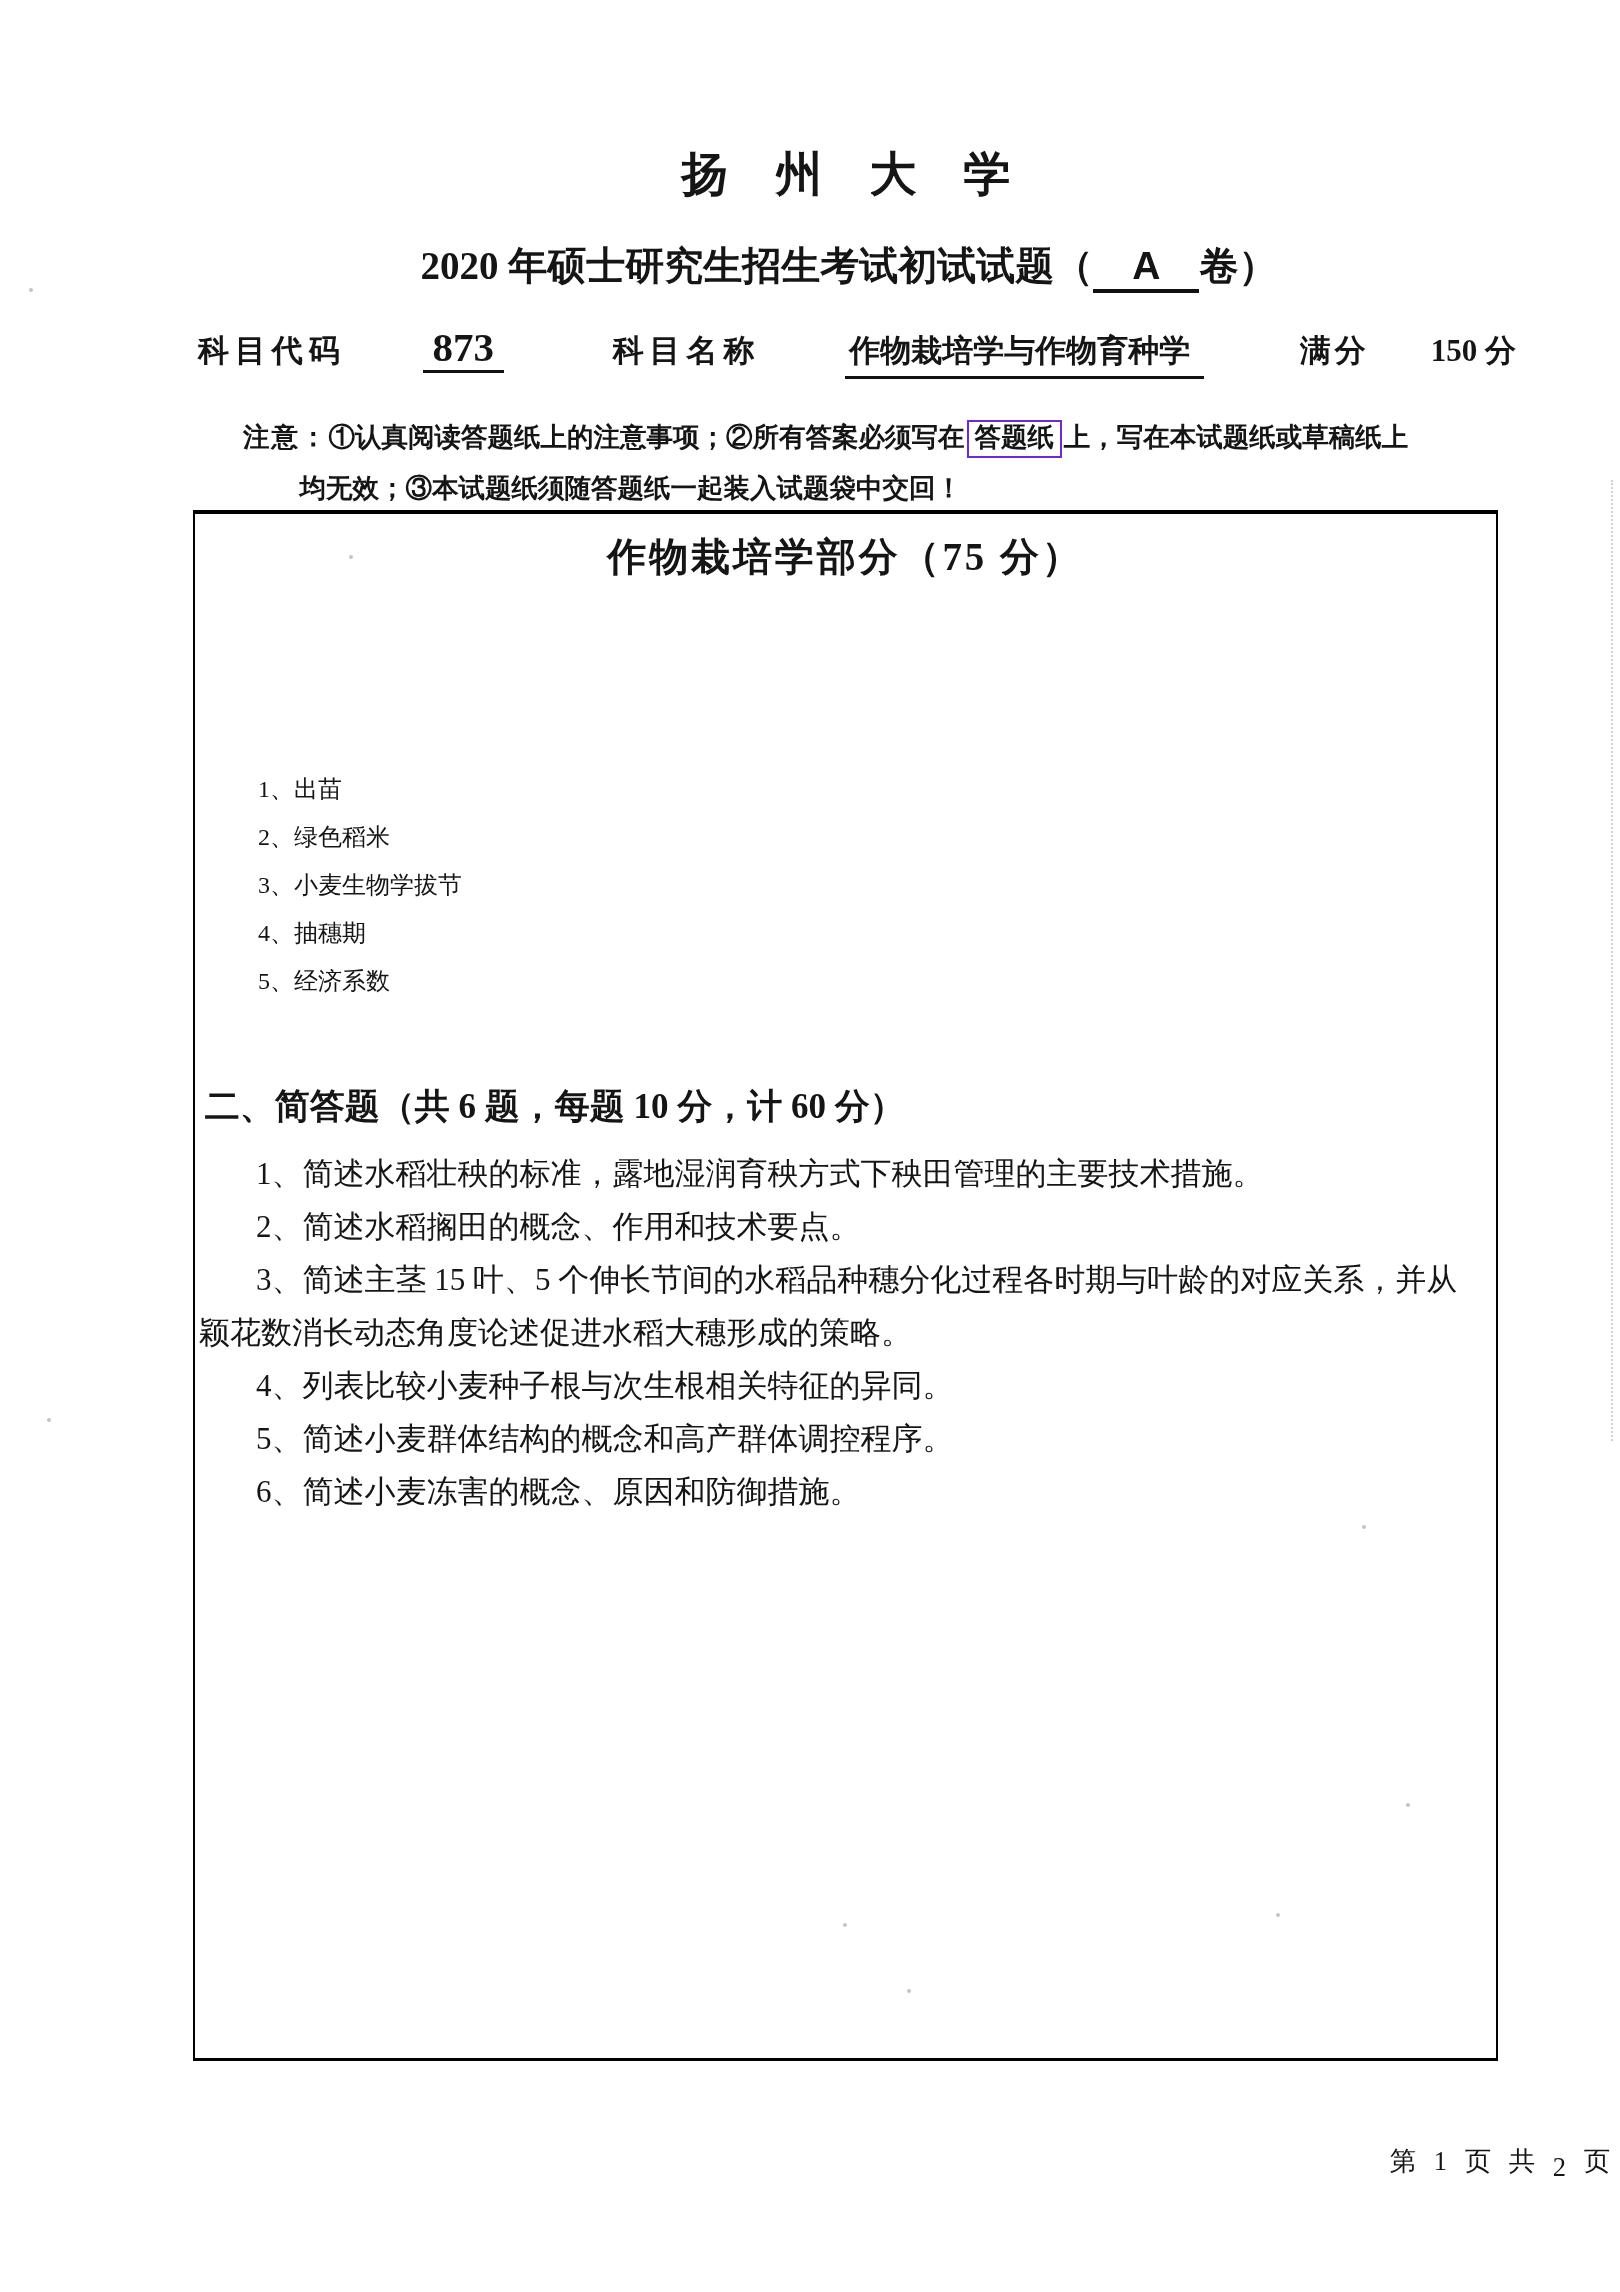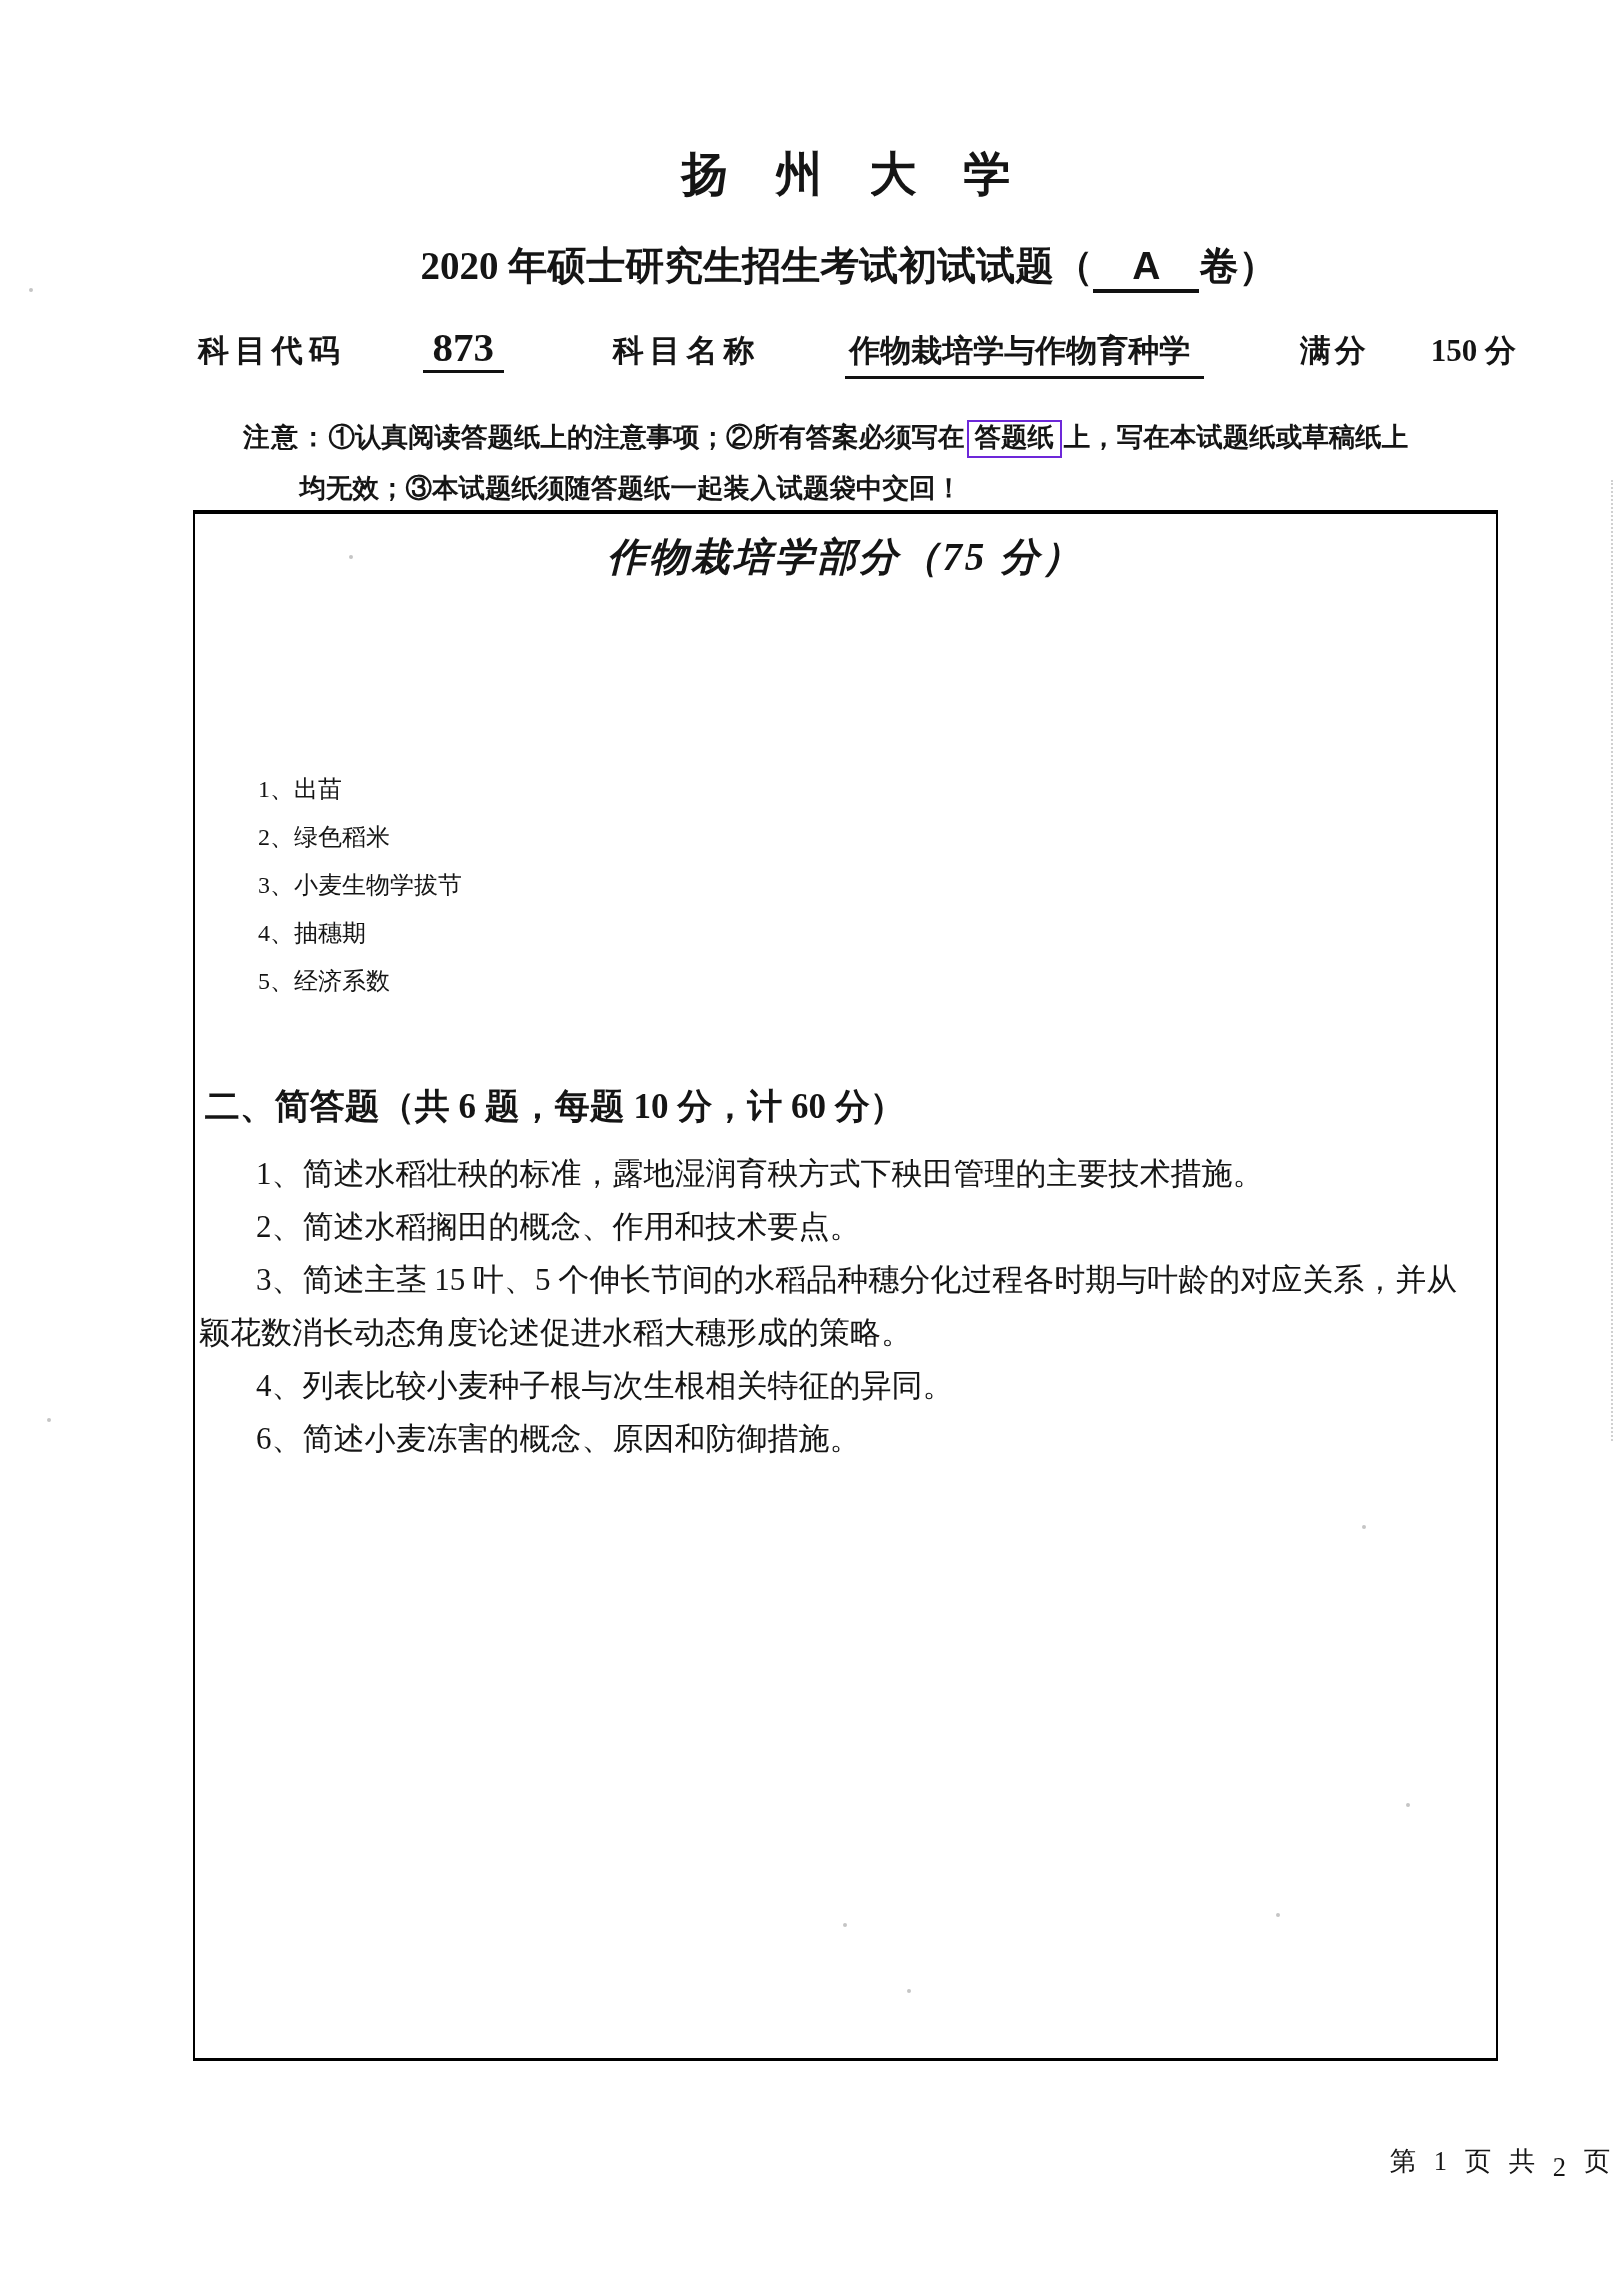--- a/index.html
+++ b/index.html
@@ -96,21 +96,20 @@
     border-top-width: 4.9px;
     border-bottom-width: 3.9px;
   }
   .part-title {
     position: absolute;
     top: 15.7px; left: 0; width: 100%;
     text-align: center;
     font-size: 39px;
     font-weight: bold;
     letter-spacing: 2.9px;
-    font-style: italic;
   }
   .sec-heading {
     position: absolute;
     left: 9.8px;
     font-size: 35px;
     font-weight: bold;
     white-space: nowrap;
   }
   .sec1-heading { top: 186px; }
   .sec2-heading { top: 557px; margin-top: 12px; }
@@ -196,20 +195,21 @@
     <p>4、抽穗期</p>
     <p>5、经济系数</p>
   </div>
 
   <div class="sec-heading sec2-heading">二、简答题（共 6 题，每题 10 分，计 60 分）</div>
   <div class="sec2-items">
     <p>1、简述水稻壮秧的标准，露地湿润育秧方式下秧田管理的主要技术措施。</p>
     <p>2、简述水稻搁田的概念、作用和技术要点。</p>
     <p>3、简述主茎 15 叶、5 个伸长节间的水稻品种穗分化过程各时期与叶龄的对应关系，并从颖花数消长动态角度论述促进水稻大穗形成的策略。</p>
     <p>4、列表比较小麦种子根与次生根相关特征的异同。</p>
+    <p>5、简述小麦群体结构的概念和高产群体调控程序。</p>
     <p>6、简述小麦冻害的概念、原因和防御措施。</p>
   </div>
 </div>
 
 <div class="page-footer">
   <span>第</span><span>1</span><span>页</span><span>共</span><span class="page-total">2</span><span>页</span>
 </div>
 
 <div class="dotted-edge"></div>
 <div class="speck" style="left:29px; top:288px;"></div>

